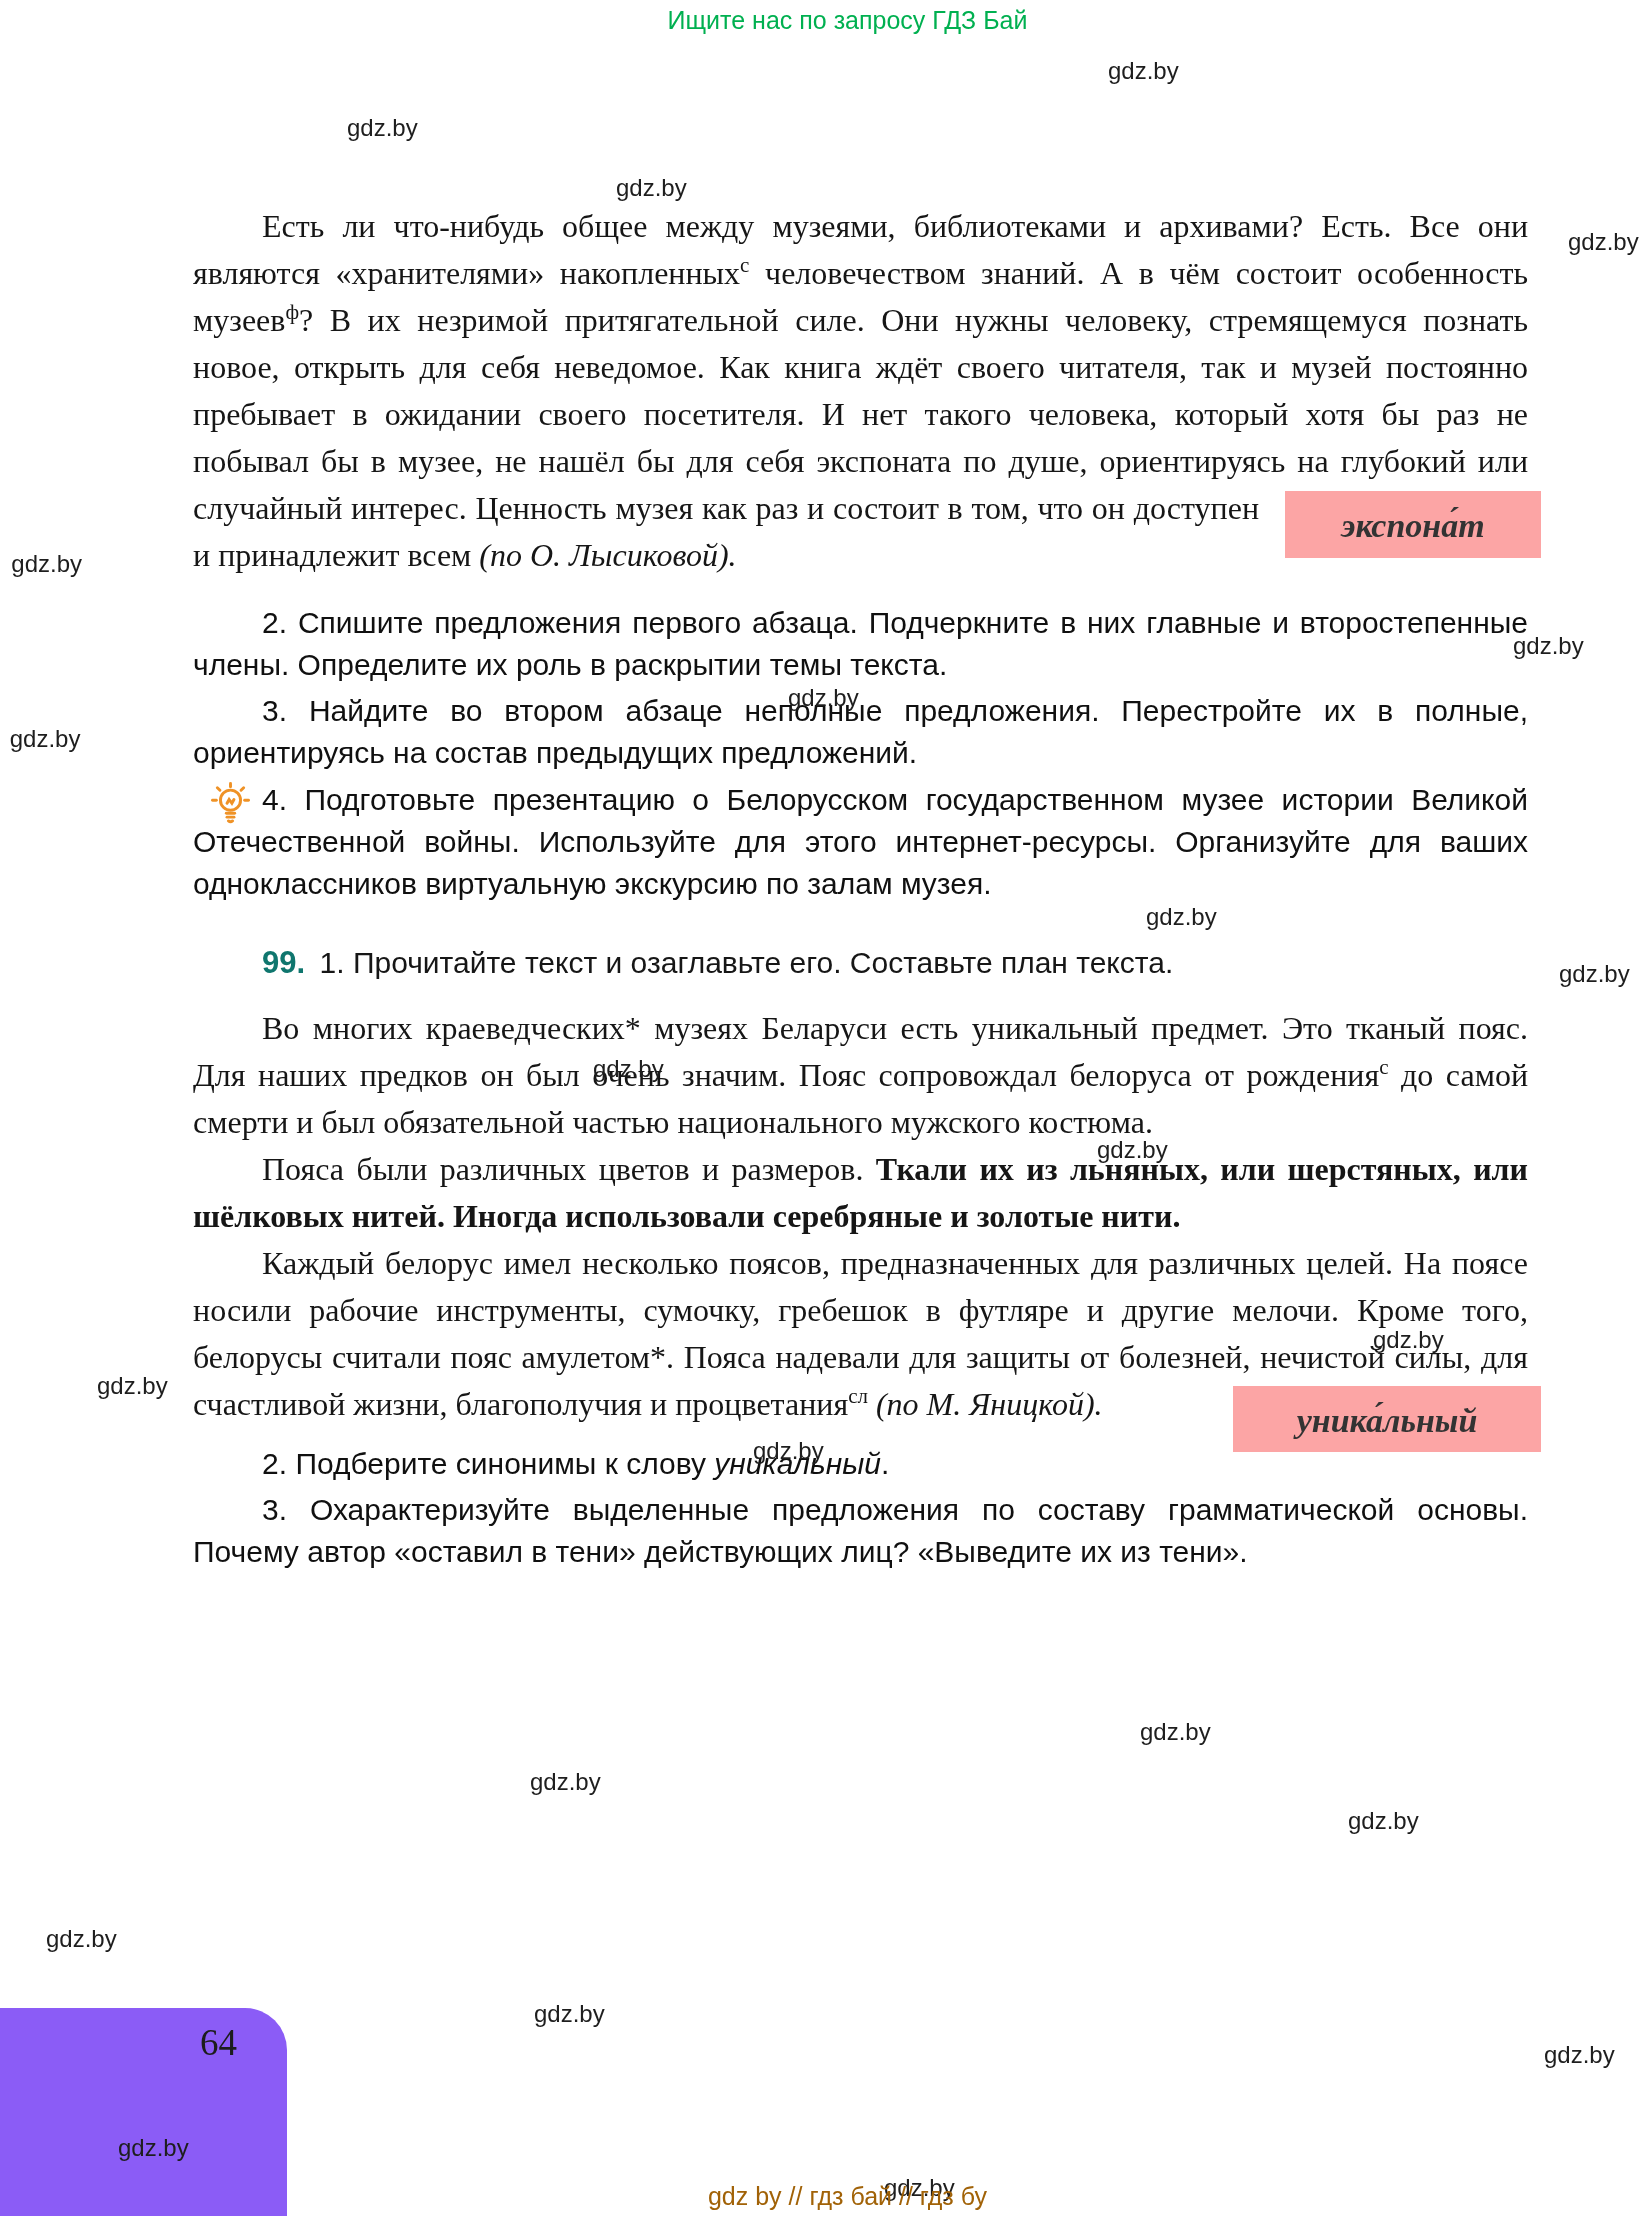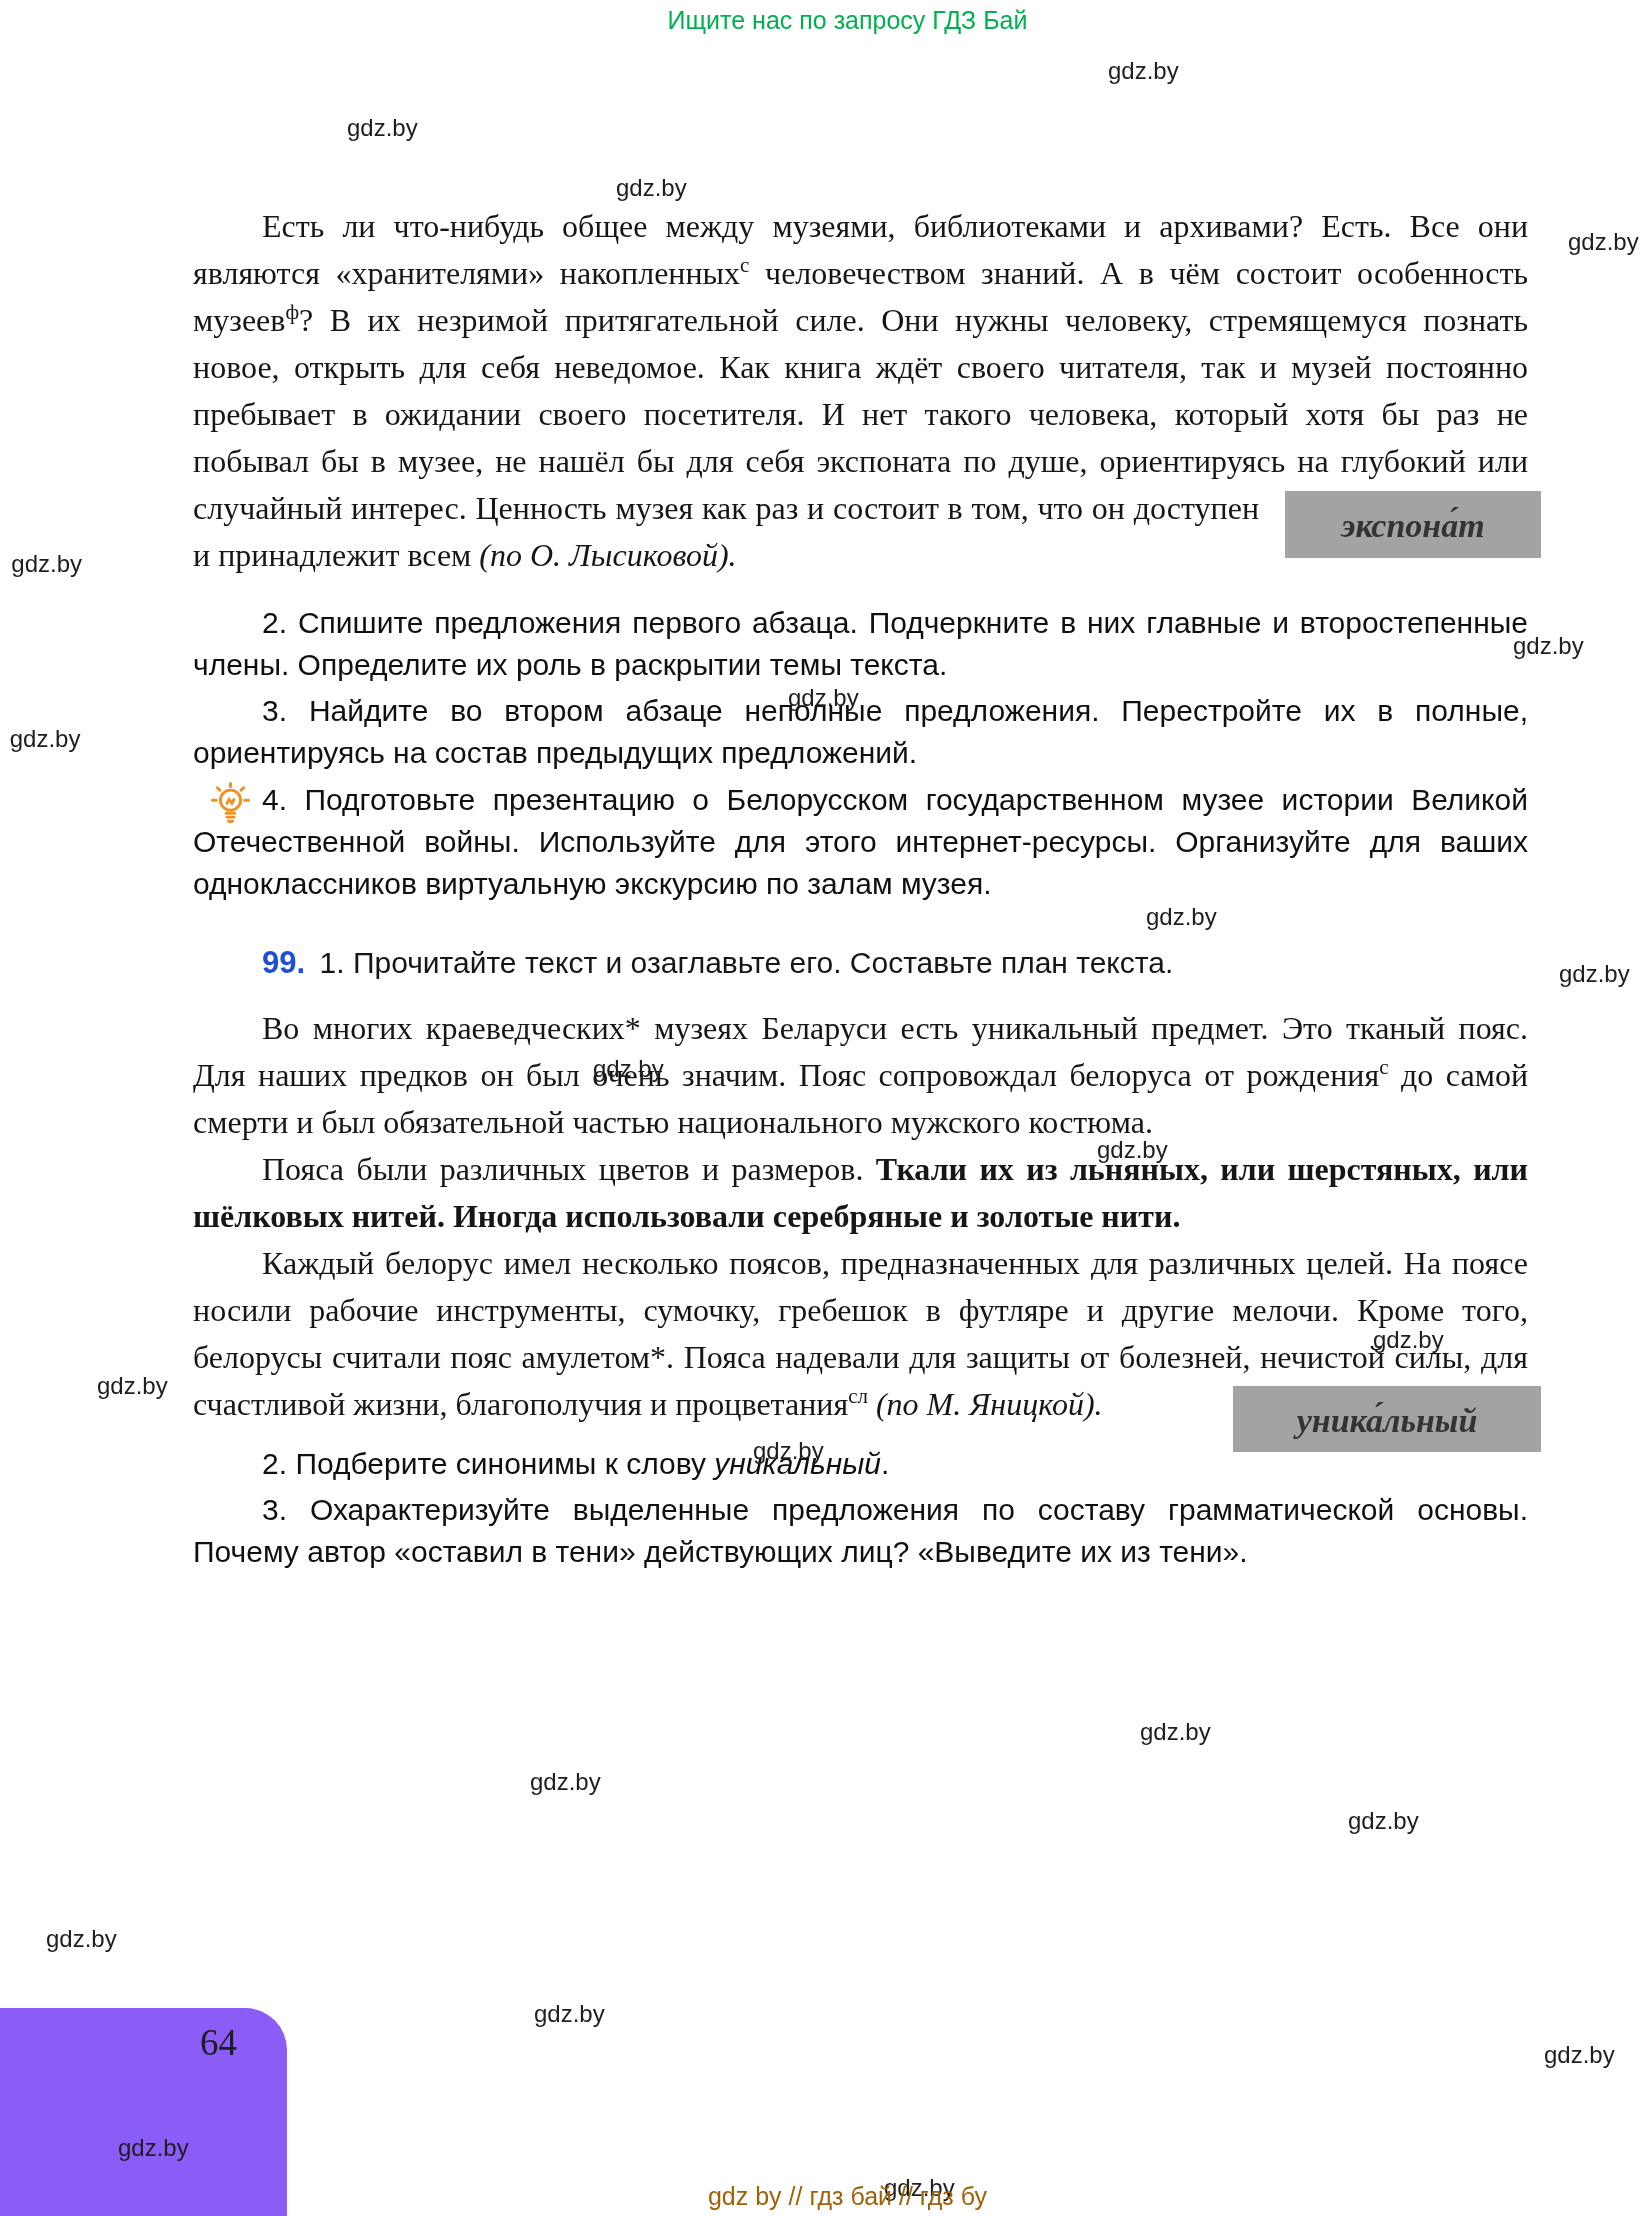--- a/index.html
+++ b/index.html
@@ -10,29 +10,29 @@
   .content{position:absolute;left:193px;top:203px;width:1335px;}
 
   p.serif-p{font-size:32px;line-height:47px;text-align:justify;text-indent:69px;margin:0;}
   p.task-p{font-family:"Liberation Sans", sans-serif;font-size:30px;line-height:42px;
            text-align:justify;text-indent:69px;margin:0 0 4.8px 0;position:relative;color:#101010;}
   .tasks{margin-top:22.6px;}
   .tasks2{margin-top:14.5px;}
 
   .ex-head{font-family:"Liberation Sans", sans-serif;font-size:30px;line-height:42px;
            margin:37px 0 21px 0;text-indent:69px;}
-  .ex-num{color:#1d4ed8;font-weight:bold;font-size:31px;margin-right:14.5px;}
+  .ex-num{color:#0f766e;font-weight:bold;font-size:31px;margin-right:14.5px;}
 
   sup.dict{font-size:21px;line-height:0;vertical-align:super;}
   .src{font-style:italic;}
   b{font-weight:bold;}
   i{font-style:italic;}
 
   
-  .vocab{float:right;background:#a3a3a3;text-align:center;
+  .vocab{float:right;background:#fca5a5;text-align:center;
          font-family:"Liberation Serif", serif;font-style:italic;font-weight:bold;
          font-size:34px;line-height:1;color:#333;padding:17.7px 0 14.5px 0;text-indent:0;}
   .vocab1{width:256px;margin:6.4px -13px 4.8px 26px;}
   .vocab2{width:308px;margin:4.8px -13px 3.2px 26px;}
 
   
   .bulb{position:absolute;left:14.5px;top:3.2px;width:45px;height:45px;}
 
   
   .badge{position:absolute;left:0;top:2008px;width:287px;height:209px;

